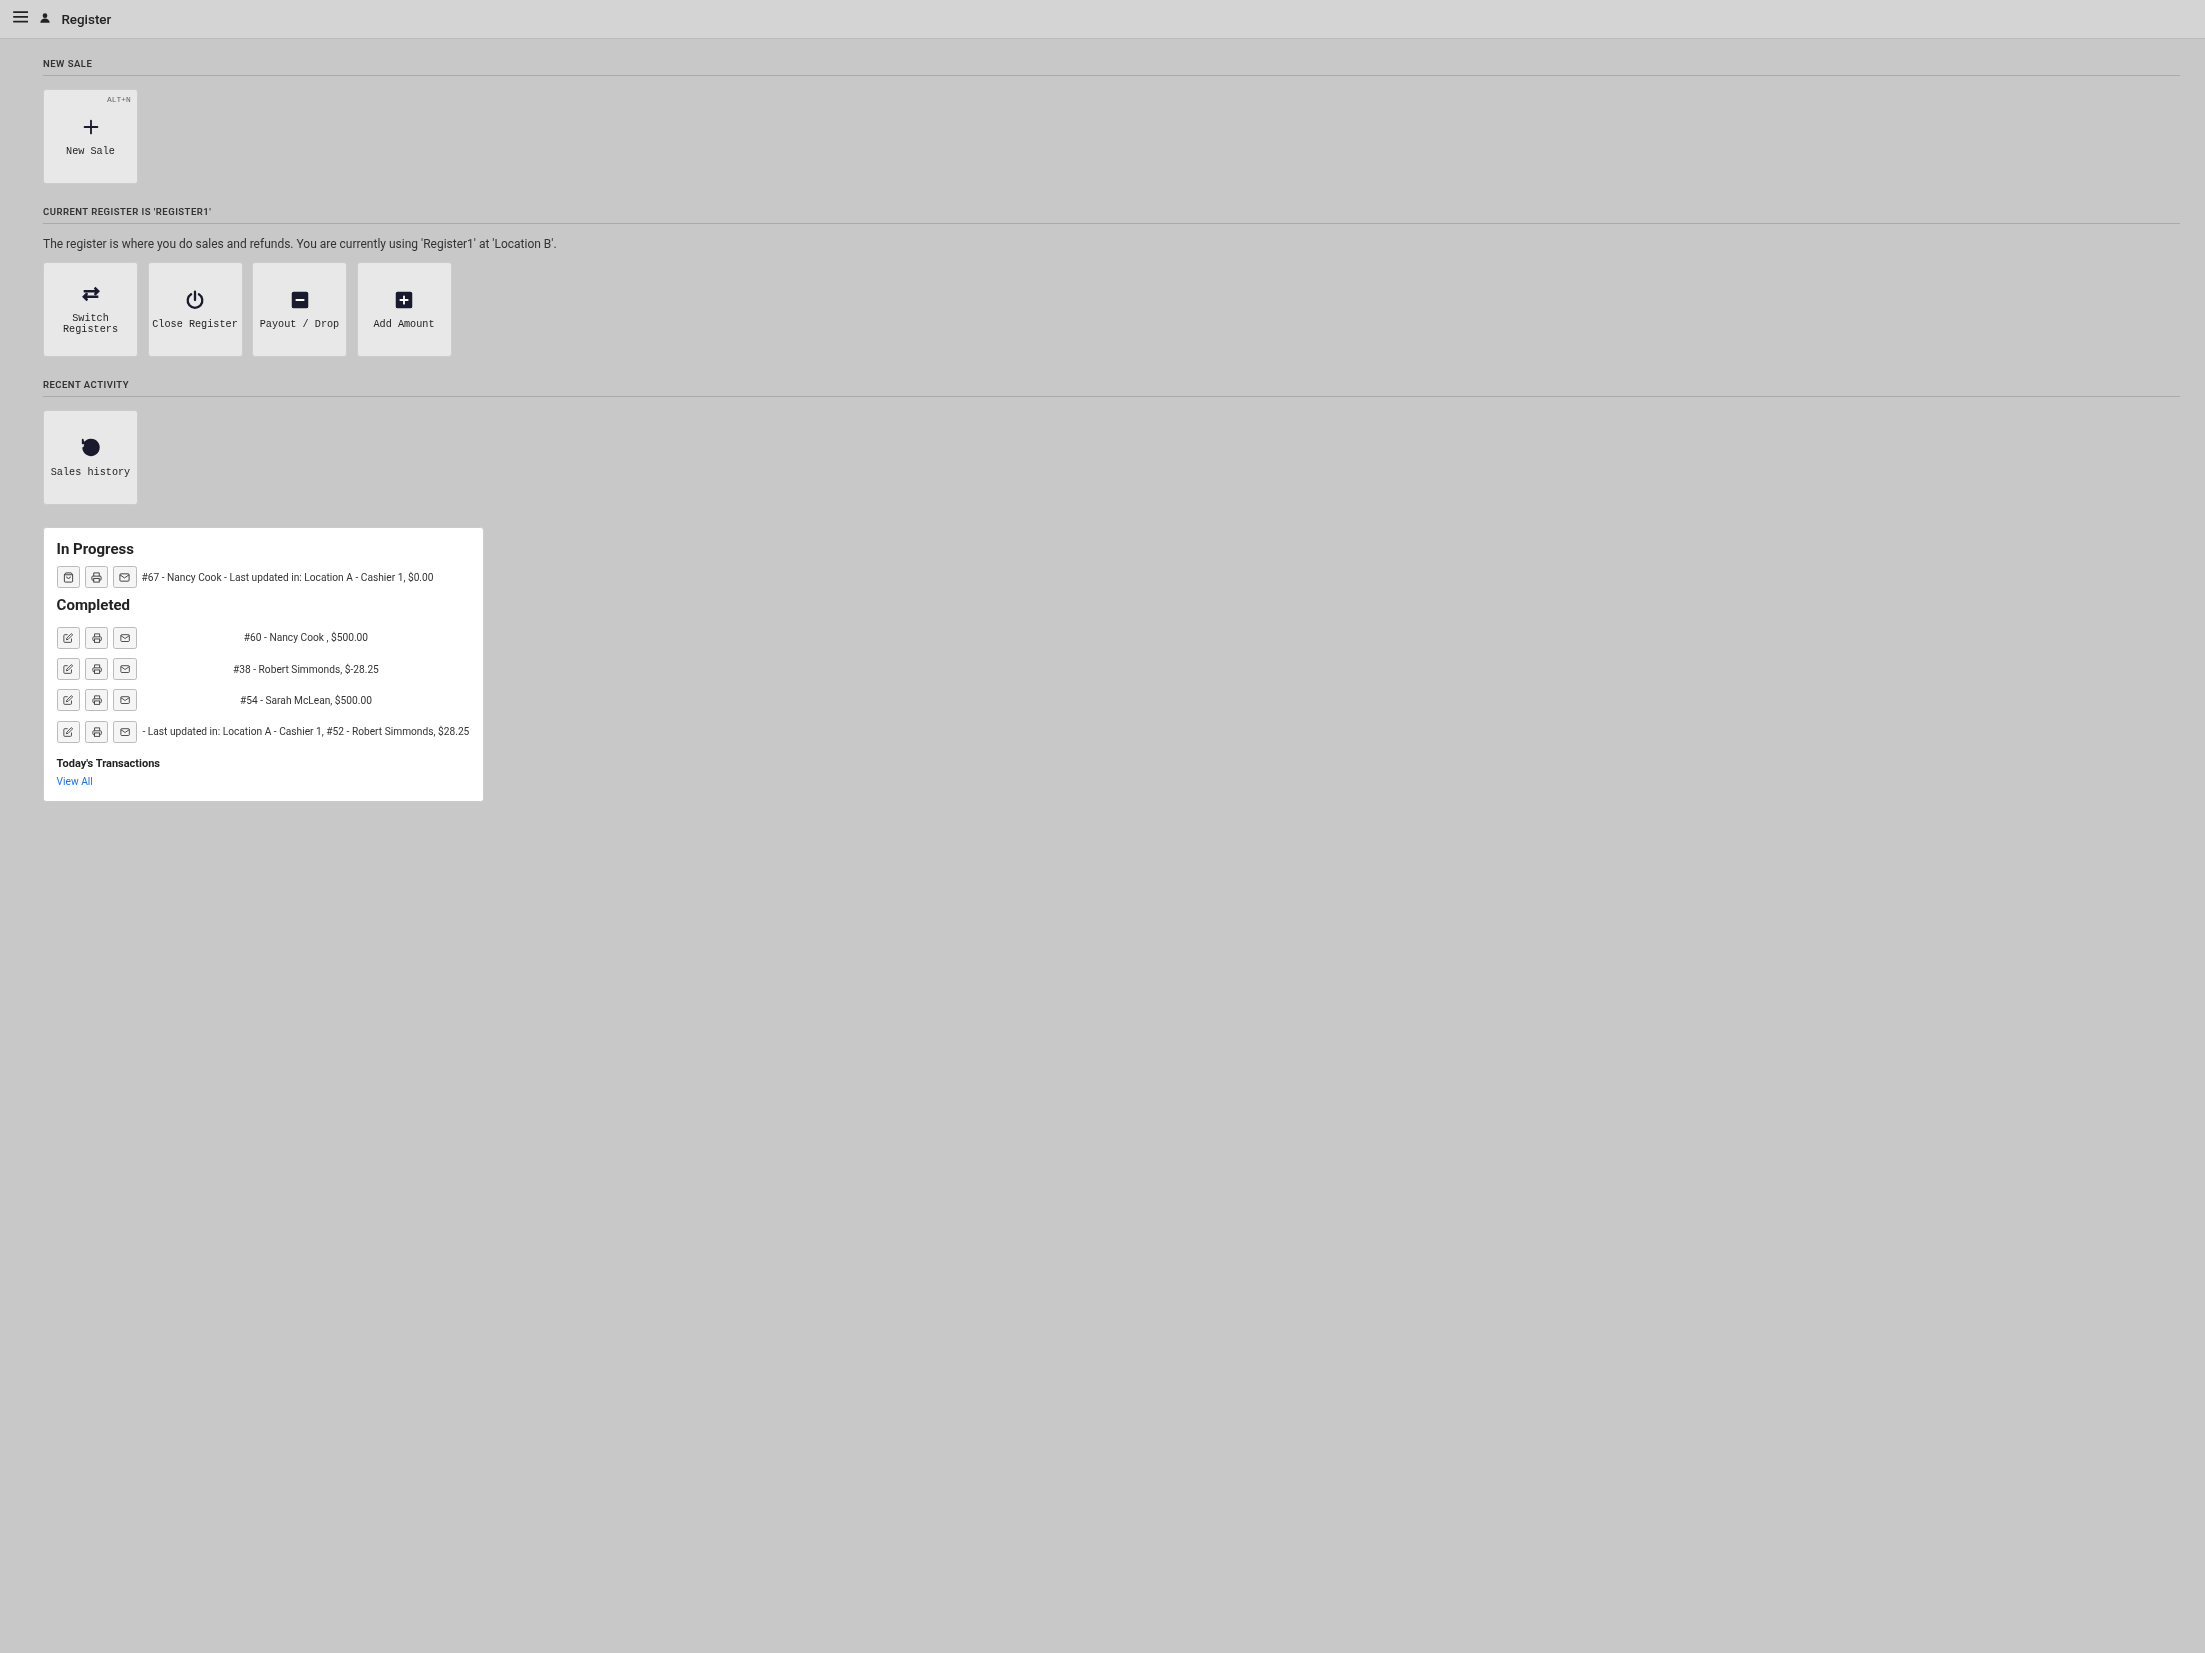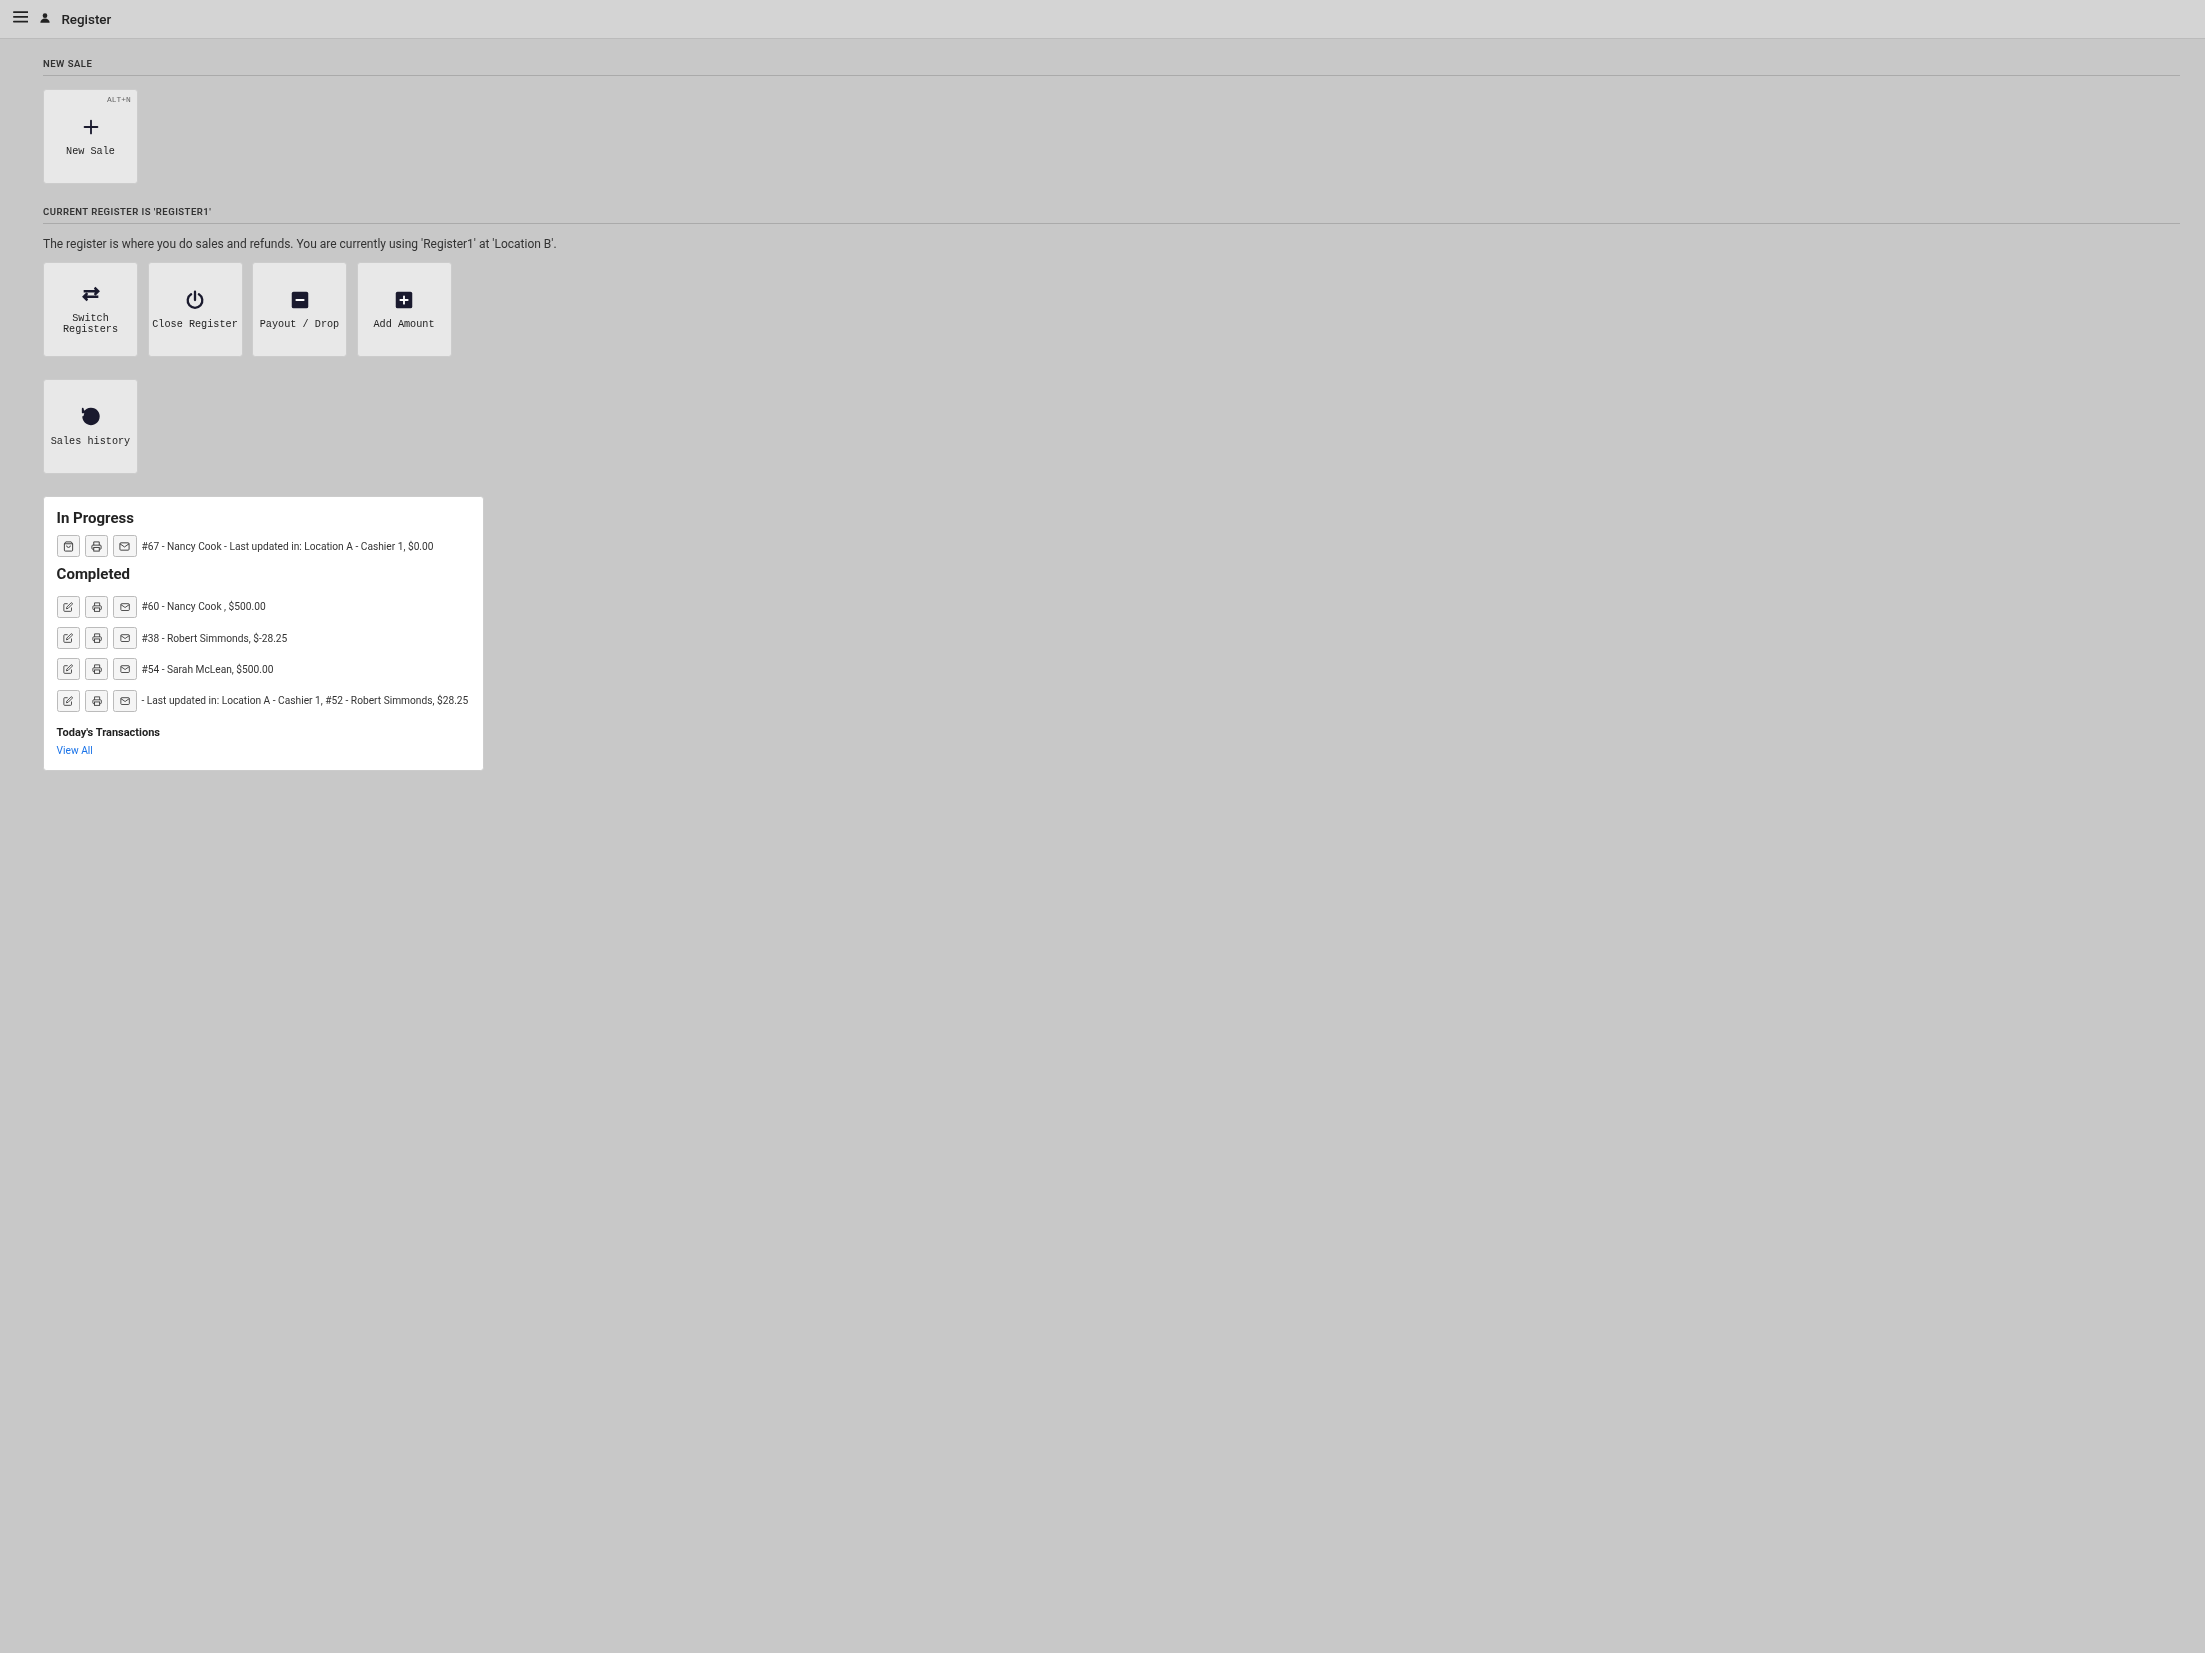--- a/index.html
+++ b/index.html
@@ -135,20 +135,21 @@
       font-size: 10.2px;
       color: #333;
     }
 
     .completed-row {
       display: flex;
       align-items: center;
       gap: 4.7px;
       padding: 4.7px 0;
       border-top: none;
+      text-align: center;
     }
 
     .today-section {
       margin-top: 9.5px;
     }
     .today-title {
       font-size: 11px;
       font-weight: 700;
       color: #222;
       margin-bottom: 3.2px;
@@ -233,20 +234,21 @@
       <svg class="svg-icon" viewBox="0 0 24 24" fill="#1a1a2e">
         <rect x="3" y="3" width="18" height="18" rx="2" fill="#1a1a2e"></rect>
         <rect x="11" y="7" width="2" height="10" rx="1" fill="white"></rect>
         <rect x="7" y="11" width="10" height="2" rx="1" fill="white"></rect>
       </svg>
       <span class="label">Add Amount</span>
     </div>
 
   </div>
 
+  <div class="section-label">RECENT ACTIVITY</div>
   <div class="section-row">
     <div class="card-btn">
       <svg class="svg-icon" viewBox="0 0 24 24" fill="none" stroke="#1a1a2e" stroke-width="2">
         <path d="M12 8v4l3 3" stroke-linecap="round"></path>
         <path d="M3.5 12A8.5 8.5 0 1 0 5 6.5" stroke-linecap="round"></path>
         <path d="M3 3v4h4" stroke-linecap="round" stroke-linejoin="round"></path>
       </svg>
       <span class="label">Sales history</span>
     </div>
   </div>

